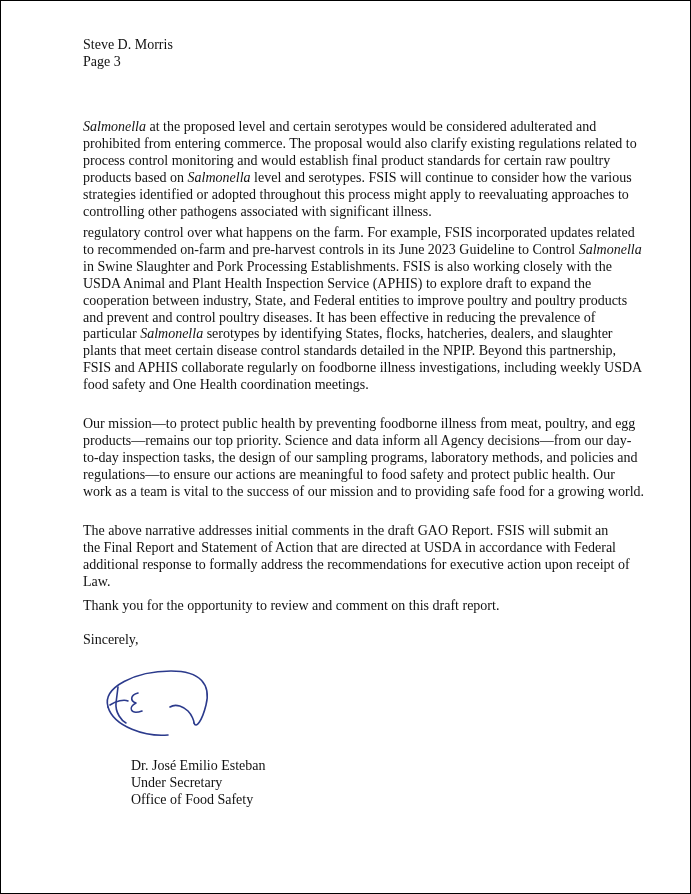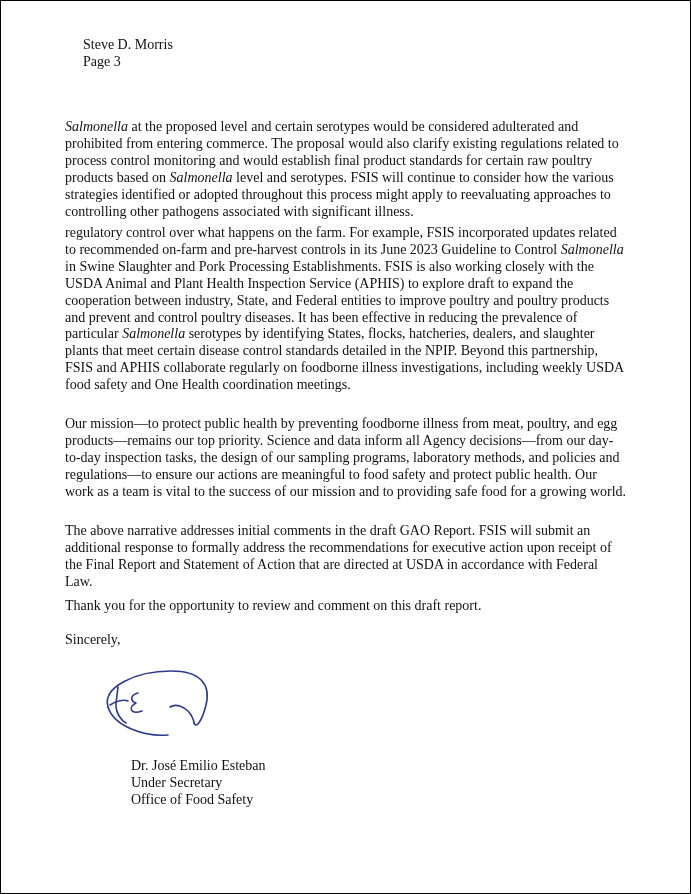--- a/index.html
+++ b/index.html
@@ -9,21 +9,21 @@
     width: 689px; height: 892px;
     border: 1px solid #000;
     background: #fff;
     font-family: "Liberation Serif", serif;
     font-size: 14px;
     line-height: 16.9px;
     color: #111;
   }
   .hdr { position: absolute; left: 82px; top: 35px; }
   .hdr div { line-height: 17px; }
-  .para { position: absolute; left: 64px; width: 560px; margin: 0; white-space: nowrap; }
+  .para { position: absolute; left: 82px; width: 560px; margin: 0; white-space: nowrap; }
   .para .ln { display: block; }
   .para i { font-style: italic; }
   #p1 { top: 118px; }
   #p2 { top: 224px; }
   #p3 { top: 415px; }
   #p4 { top: 522px; }
   #p5 { top: 597px; }
   #p6 { top: 631px; }
   .sig { position: absolute; left: 95px; top: 664px; width: 125px; height: 80px; }
   .signer { position: absolute; left: 82px; top: 756px; }
@@ -60,22 +60,22 @@
     </div>
   <div class="para" id="p3">
       <span class="ln"><span>Our mission—to protect public health by preventing foodborne illness from meat, poultry, and egg</span></span>
       <span class="ln"><span>products—remains our top priority. Science and data inform all Agency decisions—from our day-</span></span>
       <span class="ln"><span>to-day inspection tasks, the design of our sampling programs, laboratory methods, and policies and</span></span>
       <span class="ln"><span>regulations—to ensure our actions are meaningful to food safety and protect public health. Our</span></span>
       <span class="ln"><span>work as a team is vital to the success of our mission and to providing safe food for a growing world.</span></span>
     </div>
   <div class="para" id="p4">
       <span class="ln"><span>The above narrative addresses initial comments in the draft GAO Report. FSIS will submit an</span></span>
+      <span class="ln"><span>the Final Report and Statement of Action that are directed at USDA in accordance with Federal</span></span>
       <span class="ln"><span>additional response to formally address the recommendations for executive action upon receipt of</span></span>
-      <span class="ln"><span>the Final Report and Statement of Action that are directed at USDA in accordance with Federal</span></span>
       <span class="ln"><span>Law.</span></span>
     </div>
   <div class="para" id="p5">
       <span class="ln"><span>Thank you for the opportunity to review and comment on this draft report.</span></span>
     </div>
   <div class="para" id="p6">
       <span class="ln"><span>Sincerely,</span></span>
     </div>
 
   <svg class="sig" viewBox="0 0 125 80">

